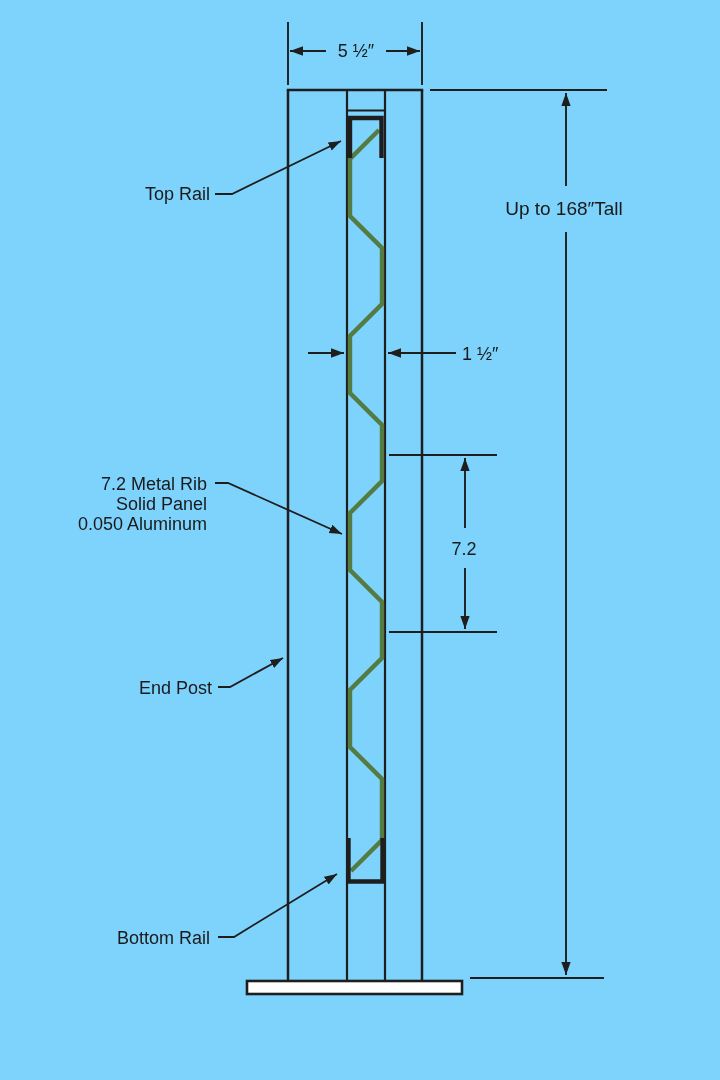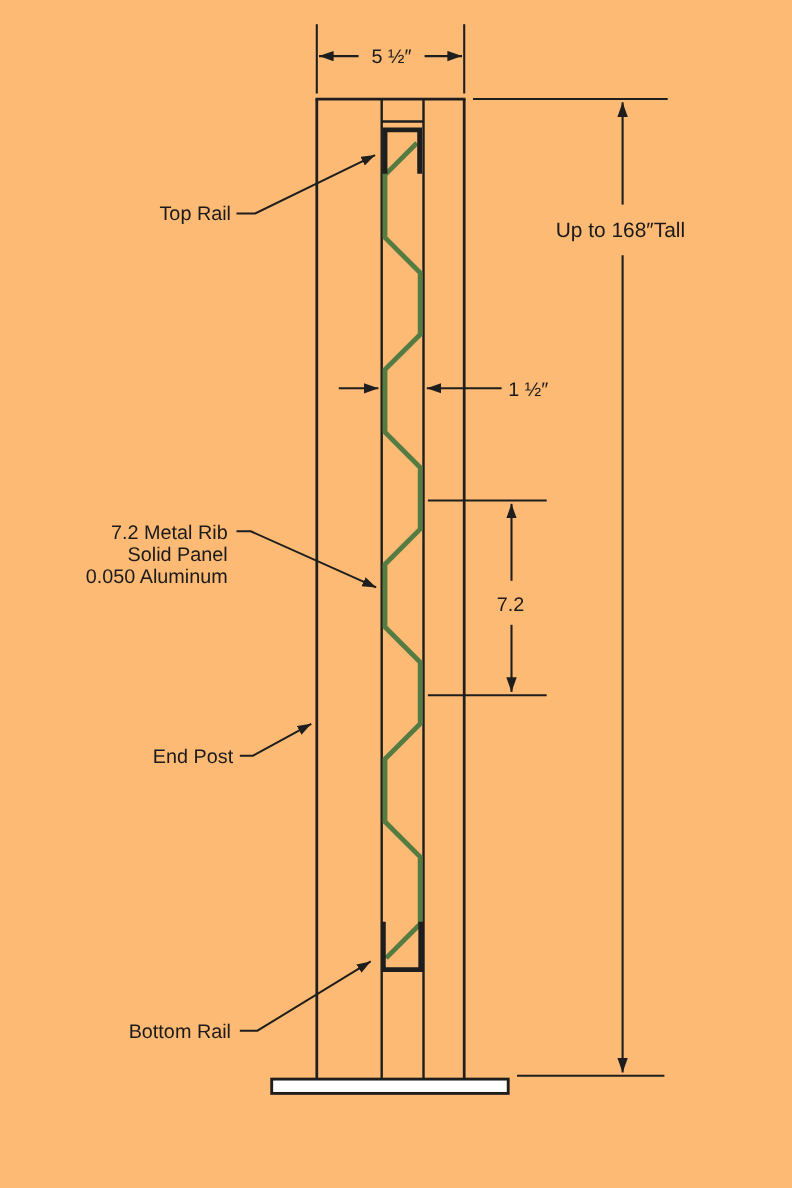--- a/index.html
+++ b/index.html
@@ -5,21 +5,21 @@
   html, body {
     margin: 0;
     padding: 0;
     background: #ffffff;
     font-family: "Liberation Sans", sans-serif;
   }
   #stage {
     position: relative;
     width: 720px;
     height: 1080px;
-    background: #fdba74;
+    background: #7dd3fc;
     overflow: hidden;
   }
   svg { display: block; }
   .struct  { stroke: var(--ink, #1e1e1e); stroke-width: 2.2; fill: none; }
   .struct-outer { stroke: var(--ink, #1e1e1e); stroke-width: 2.5; fill: none; }
   .rail    { stroke: var(--ink, #1e1e1e); stroke-width: 4.4; fill: none; }
   .rib     { stroke: var(--green, #547c42); stroke-width: 4.4; fill: none; stroke-linejoin: miter; }
   .dim     { stroke: var(--ink, #1e1e1e); stroke-width: 1.9; fill: none; }
   .leader  { stroke: var(--ink, #1e1e1e); stroke-width: 1.8; fill: none; }
   .baseplate { stroke: var(--ink, #1e1e1e); stroke-width: 2.6; fill: #ffffff; }

